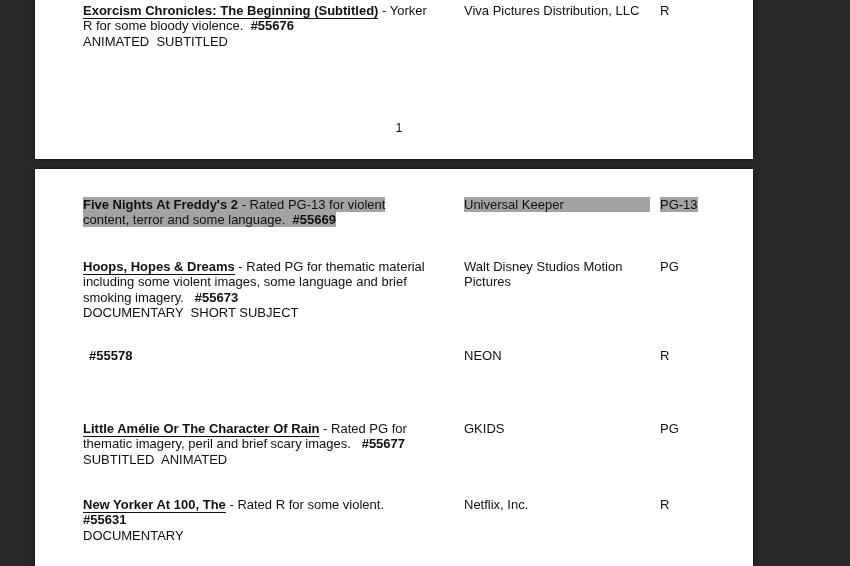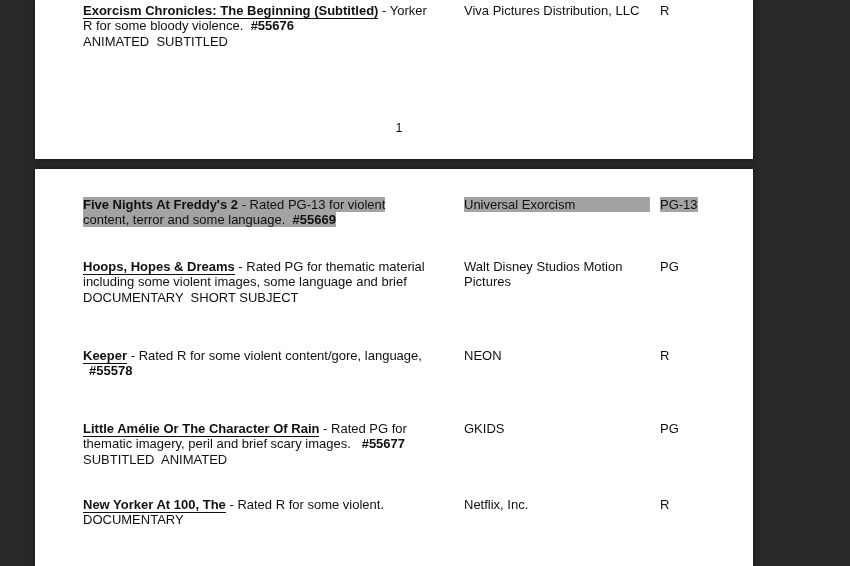--- a/index.html
+++ b/index.html
@@ -40,56 +40,57 @@
     <div class="page-num">1</div>
   </div>
 
   <div class="page page2">
 
     <div class="entry sel" style="top:28px">
       <div class="col-title">
         <div class="ln"><span class="title">Five Nights At Freddy's 2</span><span> - Rated PG-13 for violent</span></div>
         <div class="ln"><span>content, terror and some language.  </span><span class="num">#55669</span></div>
       </div>
-      <div class="col-dist">Universal Exorcism</div>
+      <div class="col-dist">Universal Keeper</div>
       <div class="col-rating">PG-13</div>
     </div>
 
     <div class="entry" style="top:90px">
       <div class="col-title">
         <div class="ln"><span class="title">Hoops, Hopes &amp; Dreams</span><span> - Rated PG for thematic material</span></div>
         <div class="ln">including some violent images, some language and brief</div>
+        <div class="ln"><span>smoking imagery.   </span><span class="num">#55673</span></div>
         <div class="ln">DOCUMENTARY  SHORT SUBJECT</div>
       </div>
       <div class="col-dist">Walt Disney Studios Motion Pictures</div>
       <div class="col-rating">PG</div>
     </div>
 
     <div class="entry" style="top:179px">
       <div class="col-title">
-        <div class="ln"><span class="title">Keeper</span><span> - Rated R for some violent content/gore, language,</span></div>
         <div class="ln indent"><span class="num">#55578</span></div>
       </div>
       <div class="col-dist">NEON</div>
       <div class="col-rating">R</div>
     </div>
 
     <div class="entry" style="top:252px">
       <div class="col-title">
         <div class="ln"><span class="title">Little Amélie Or The Character Of Rain</span><span> - Rated PG for</span></div>
         <div class="ln"><span>thematic imagery, peril and brief scary images.   </span><span class="num">#55677</span></div>
         <div class="ln">SUBTITLED  ANIMATED</div>
       </div>
       <div class="col-dist">GKIDS</div>
       <div class="col-rating">PG</div>
     </div>
 
     <div class="entry" style="top:328px">
       <div class="col-title">
         <div class="ln"><span class="title">New Yorker At 100, The</span><span> - Rated R for some violent.</span></div>
+        <div class="ln"><span class="num">#55631</span></div>
         <div class="ln">DOCUMENTARY</div>
       </div>
       <div class="col-dist">Netflix, Inc.</div>
       <div class="col-rating">R</div>
     </div>
 
   </div>
 </div>
 
 </body></html>

